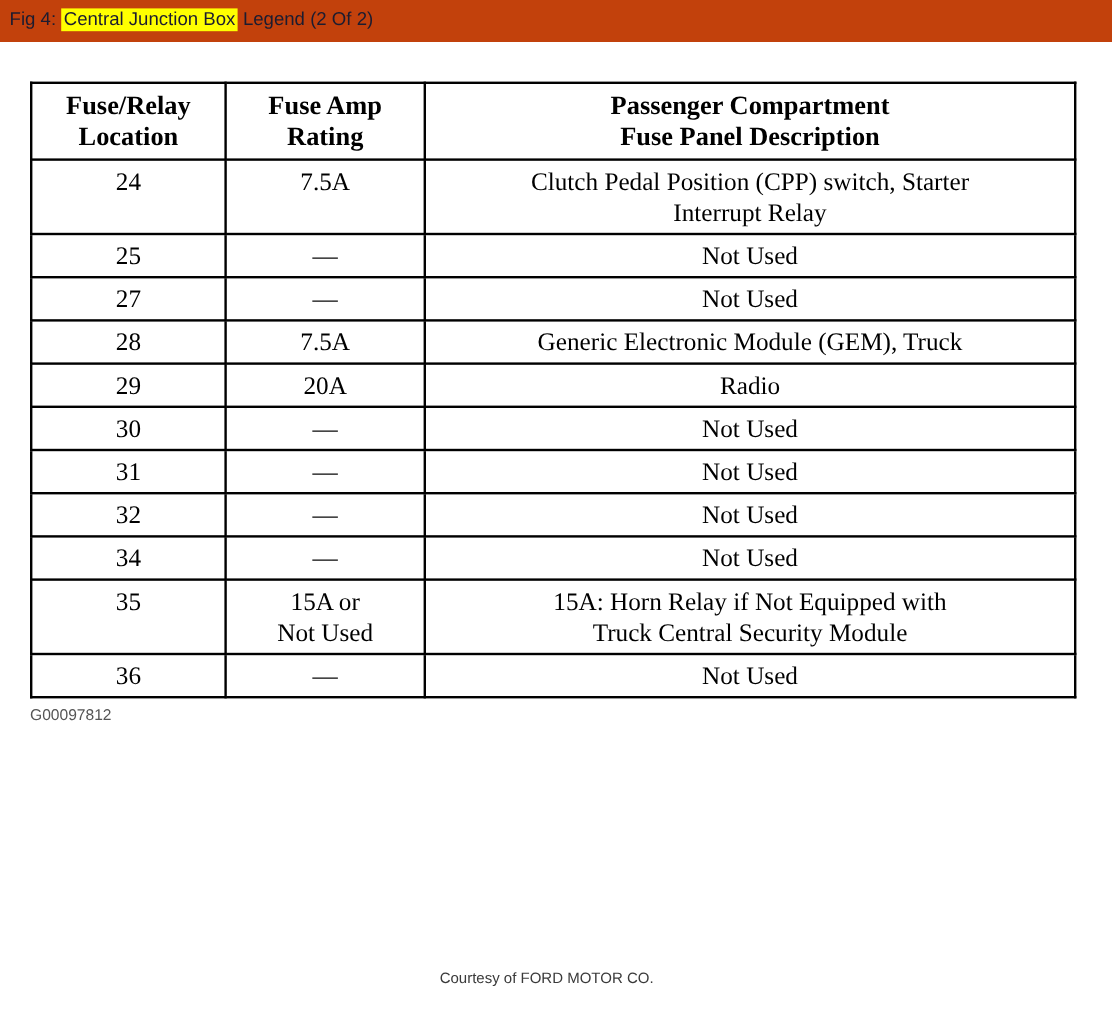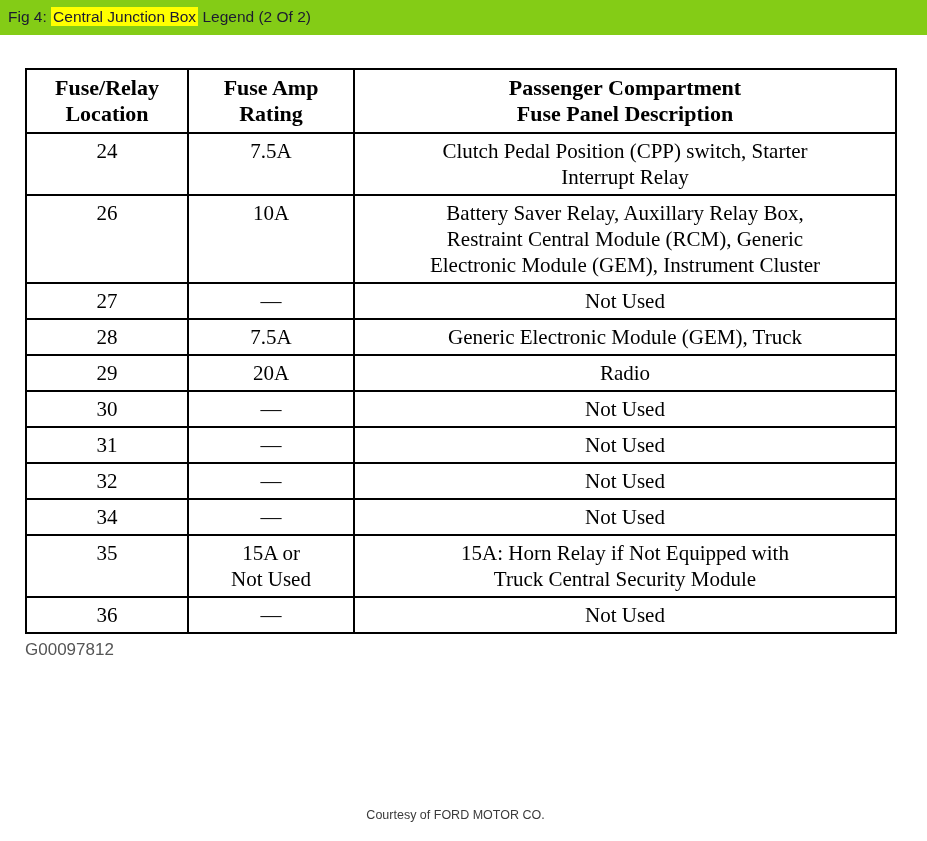--- a/index.html
+++ b/index.html
@@ -10,21 +10,21 @@
   body {
     width: 927px;
     height: 841px;
     position: relative;
     font-family: "Liberation Sans", sans-serif;
     overflow: hidden;
   }
   .titlebar {
     width: 100%;
     box-sizing: border-box;
-    background: #84cc16;
+    background: #c2410c;
     padding: 8px 10px 9px 8px;
     font-size: 15.5px;
     color: #1c1c30;
   }
   .titlebar .hl {
     background: #ffff00;
     padding: 1px 2px;
   }
   .table-wrap {
     margin: 33px 0 0 25px;
@@ -56,21 +56,21 @@
   td.cell-location, td.cell-rating {
     text-align: center;
     margin-left: 19px;
   }
   td.cell-description {
     text-align: center;
     padding-left: 9px;
   }
   .figure-id {
     margin: 6px 0 0 25px;
-    font-size: 17px;
+    font-size: 13px;
     color: #555555;
   }
   .courtesy {
     position: absolute;
     left: 0;
     right: 16px;
     top: 808px;
     text-align: center;
     font-size: 12.5px;
     color: #3a3a3a;
@@ -101,25 +101,23 @@
       </tr>
     </thead>
     <tbody>
         <tr>
           <td class="cell-location">24</td>
           <td class="cell-rating">7.5A</td>
           <td class="cell-description">Clutch Pedal Position (CPP) switch, Starter
 Interrupt Relay</td>
         </tr>
         <tr>
-          <td class="cell-location">26</td>
-          <td class="cell-rating">10A</td>
-          <td class="cell-description">Battery Saver Relay, Auxillary Relay Box,
-Restraint Central Module (RCM), Generic
-Electronic Module (GEM), Instrument Cluster</td>
+          <td class="cell-location">25</td>
+          <td class="cell-rating">—</td>
+          <td class="cell-description">Not Used</td>
         </tr>
         <tr>
           <td class="cell-location">27</td>
           <td class="cell-rating">—</td>
           <td class="cell-description">Not Used</td>
         </tr>
         <tr>
           <td class="cell-location">28</td>
           <td class="cell-rating">7.5A</td>
           <td class="cell-description">Generic Electronic Module (GEM), Truck</td>

